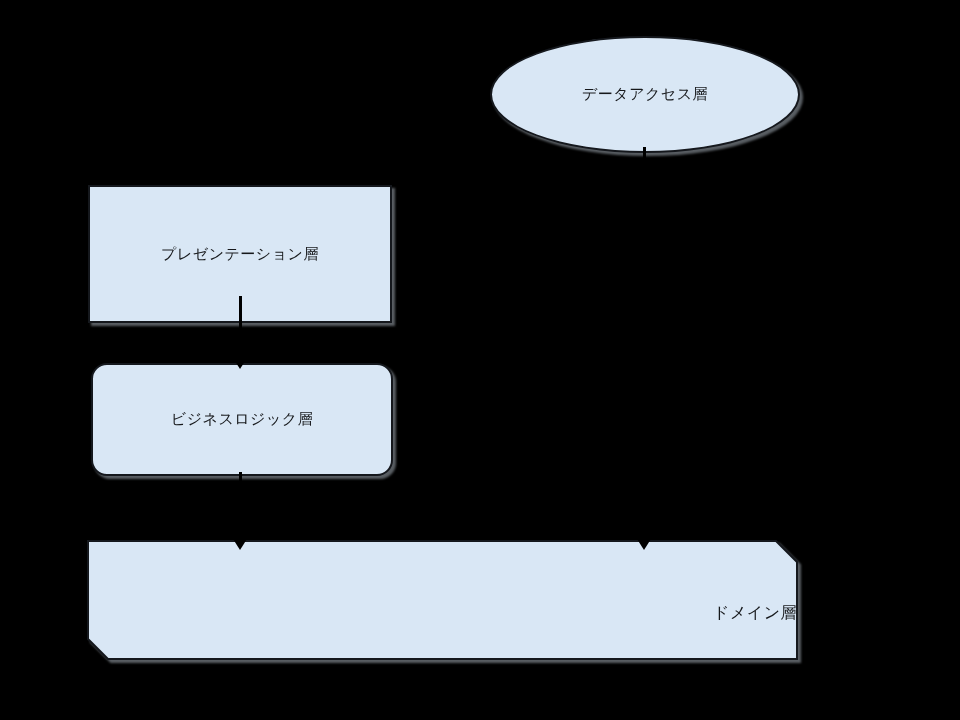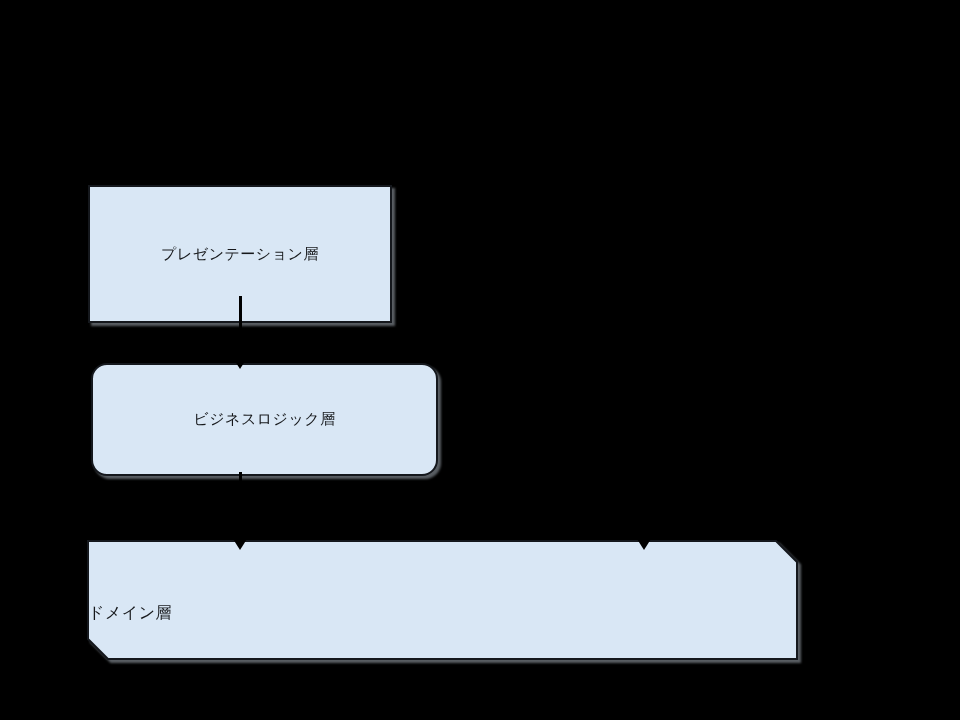--- a/index.html
+++ b/index.html
@@ -41,39 +41,39 @@
   }
   .rect {
     left: 88px;
     top: 185px;
     width: 304px;
     height: 138px;
   }
   .rounded {
     left: 91px;
     top: 363px;
-    width: 347px;
+    width: 302px;
     height: 113px;
     border-radius: 16px;
   }
   .domain-svg {
     position: absolute;
     left: 86px;
     top: 539px;
     filter: drop-shadow(3px 3px 1px rgba(118,124,131,0.75));
   }
   .domain-label {
     position: absolute;
     left: 88px;
     top: 541px;
     width: 709px;
     height: 144px;
     display: flex;
     align-items: center;
-    justify-content: flex-start;
+    justify-content: flex-end;
   }
   .domain-label .label {
     font-size: 16px;
   }
   .edge-line {
     position: absolute;
     width: 3px;
     background: #000000;
     z-index: 5;
   }
@@ -91,20 +91,23 @@
   .line-biz-dom   { left: 239px; top: 472px; height: 70px; }
   .arrow-dom-l    { left: 233px; top: 539px; }
   .line-data-dom  { left: 643px; top: 147px; height: 395px; }
   .arrow-dom-r    { left: 637px; top: 539px; }
 </style>
 </head>
 <body>
 
 <div class="canvas">
 
+  <div class="node ellipse">
+    <span class="label">データアクセス層</span>
+  </div>
 
   <div class="node rect">
     <span class="label">プレゼンテーション層</span>
   </div>
 
   <div class="node rounded">
     <span class="label">ビジネスロジック層</span>
   </div>
 
   <svg class="domain-svg" width="715" height="124" aria-hidden="true">

